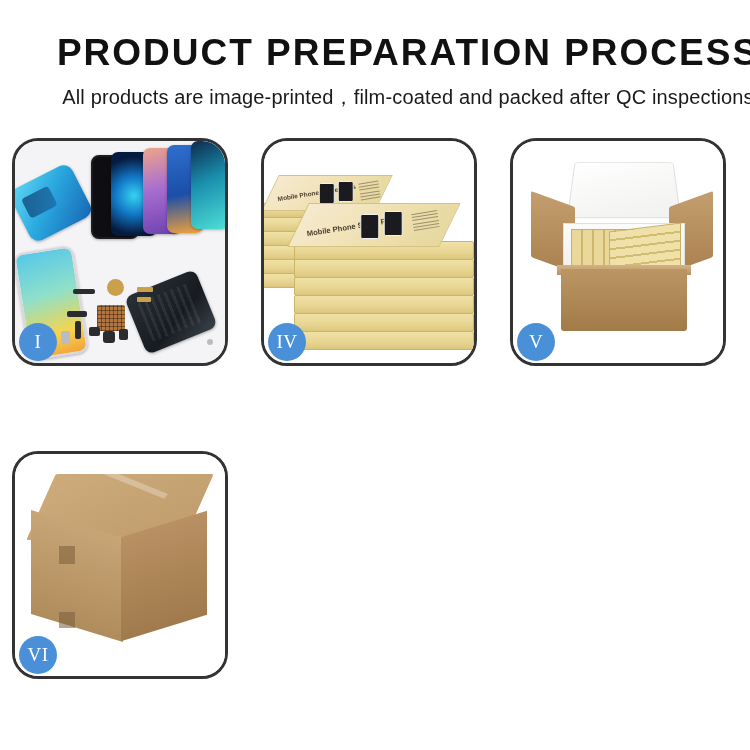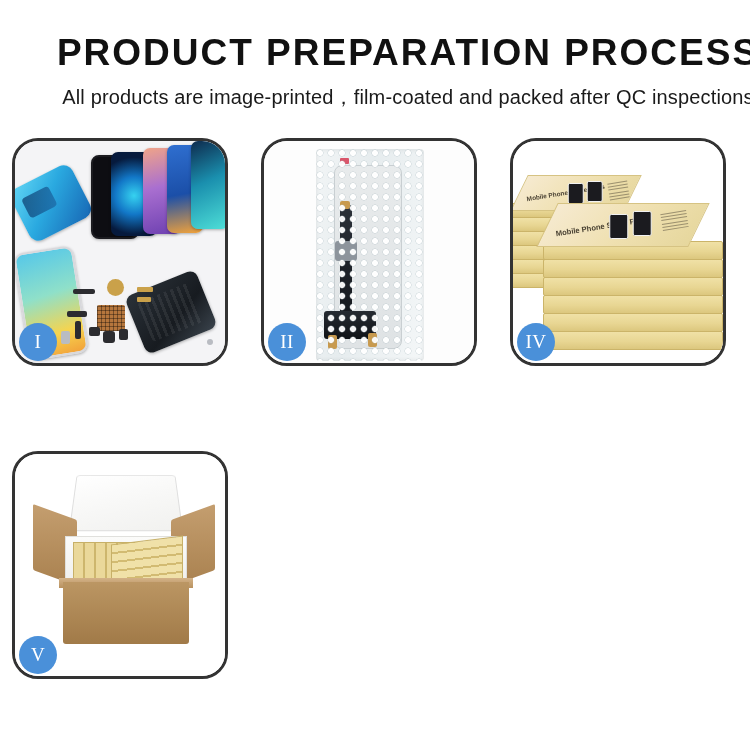--- a/index.html
+++ b/index.html
@@ -404,38 +404,20 @@
           <div class="part part-silver" style="left:46px;top:190px;width:9px;height:13px;border-radius:2px;"></div>
           <div class="part" style="left:74px;top:186px;width:11px;height:9px;"></div>
           <div class="part" style="left:88px;top:190px;width:12px;height:12px;border-radius:3px;"></div>
           <div class="part" style="left:104px;top:188px;width:9px;height:11px;"></div>
           <div class="part part-silver" style="left:192px;top:198px;width:6px;height:6px;border-radius:50%;"></div>
         </div>
       </div>
       <div class="badge">I</div>
     </div>
 
-    <div class="panel">
-      <div class="panel-inner p2">
-        <div class="scene">
-          <div class="bubblebag">
-            <div class="screen-in"></div>
-            <div class="redtab"></div>
-            <div class="flexstrip"></div>
-            <div class="flexpad"></div>
-            <div class="flexbottom"></div>
-            <div class="conn-gold" style="left:24px;top:52px;width:10px;height:8px;"></div>
-            <div class="conn-gold" style="left:12px;top:186px;width:9px;height:14px;"></div>
-            <div class="conn-gold" style="left:52px;top:184px;width:9px;height:14px;"></div>
-            <div class="bubbles"></div>
-          </div>
-        </div>
-      </div>
-      <div class="badge">II</div>
-    </div>
 
 
     <div class="panel">
       <div class="panel-inner p4">
         <div class="scene">
 
           <div class="stackbox" style="left:-4px;top:62px;width:86px;height:13px;"></div>
           <div class="stackbox" style="left:-4px;top:76px;width:86px;height:13px;"></div>
           <div class="stackbox" style="left:-4px;top:90px;width:86px;height:13px;"></div>
           <div class="stackbox" style="left:-4px;top:104px;width:86px;height:13px;"></div>
@@ -491,15 +473,28 @@
           <div class="foam-body"></div>
           <div class="ybox-row"></div>
           <div class="ybox-stack"></div>
           <div class="carton-rim"></div>
           <div class="carton-front"></div>
         </div>
       </div>
       <div class="badge">V</div>
     </div>
 
+    <div class="panel">
+      <div class="panel-inner p6">
+        <div class="scene">
+          <div class="c6-top"></div>
+          <div class="c6-seam"></div>
+          <div class="c6-left"></div>
+          <div class="c6-right"></div>
+          <div class="c6-tapeL"></div>
+          <div class="c6-tapeB"></div>
+        </div>
+      </div>
+      <div class="badge">VI</div>
+    </div>
 
   </div>
 </div>
 
 </body></html>

